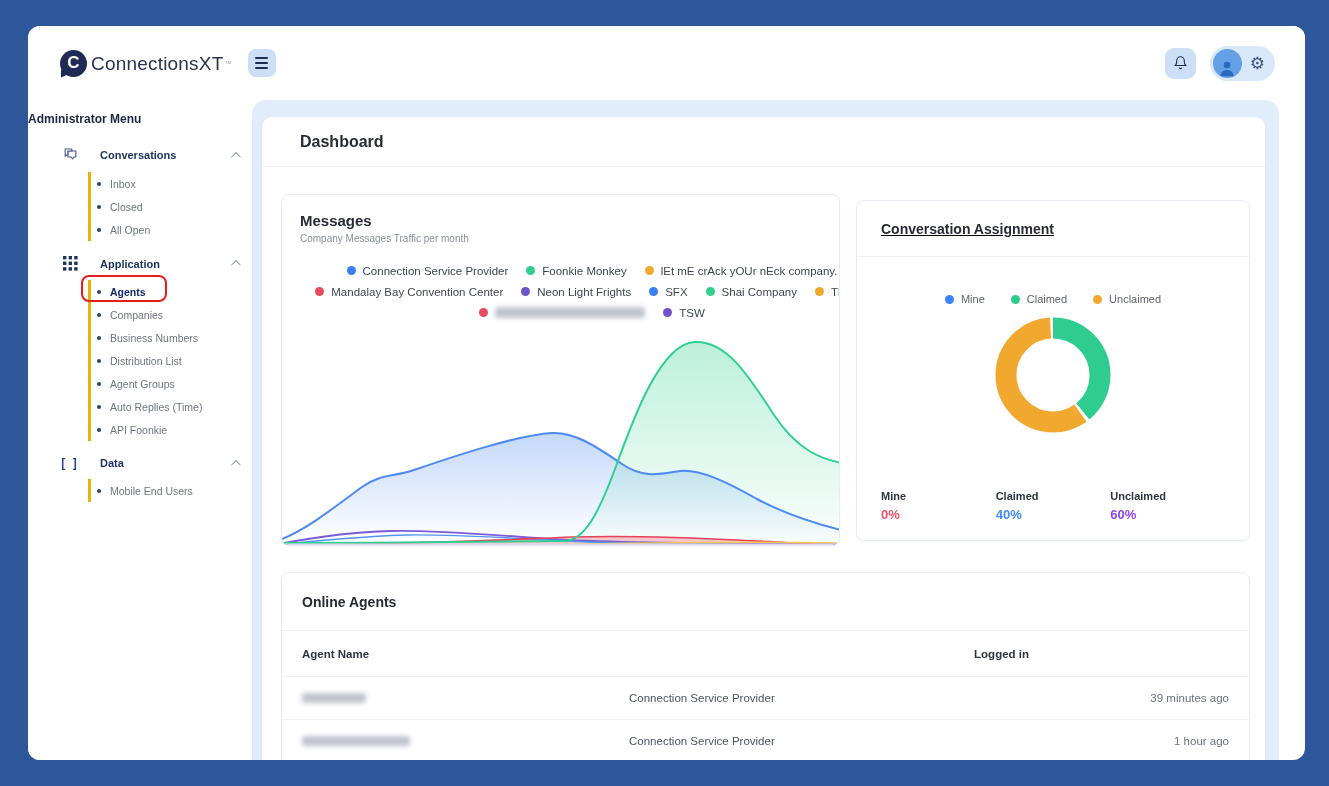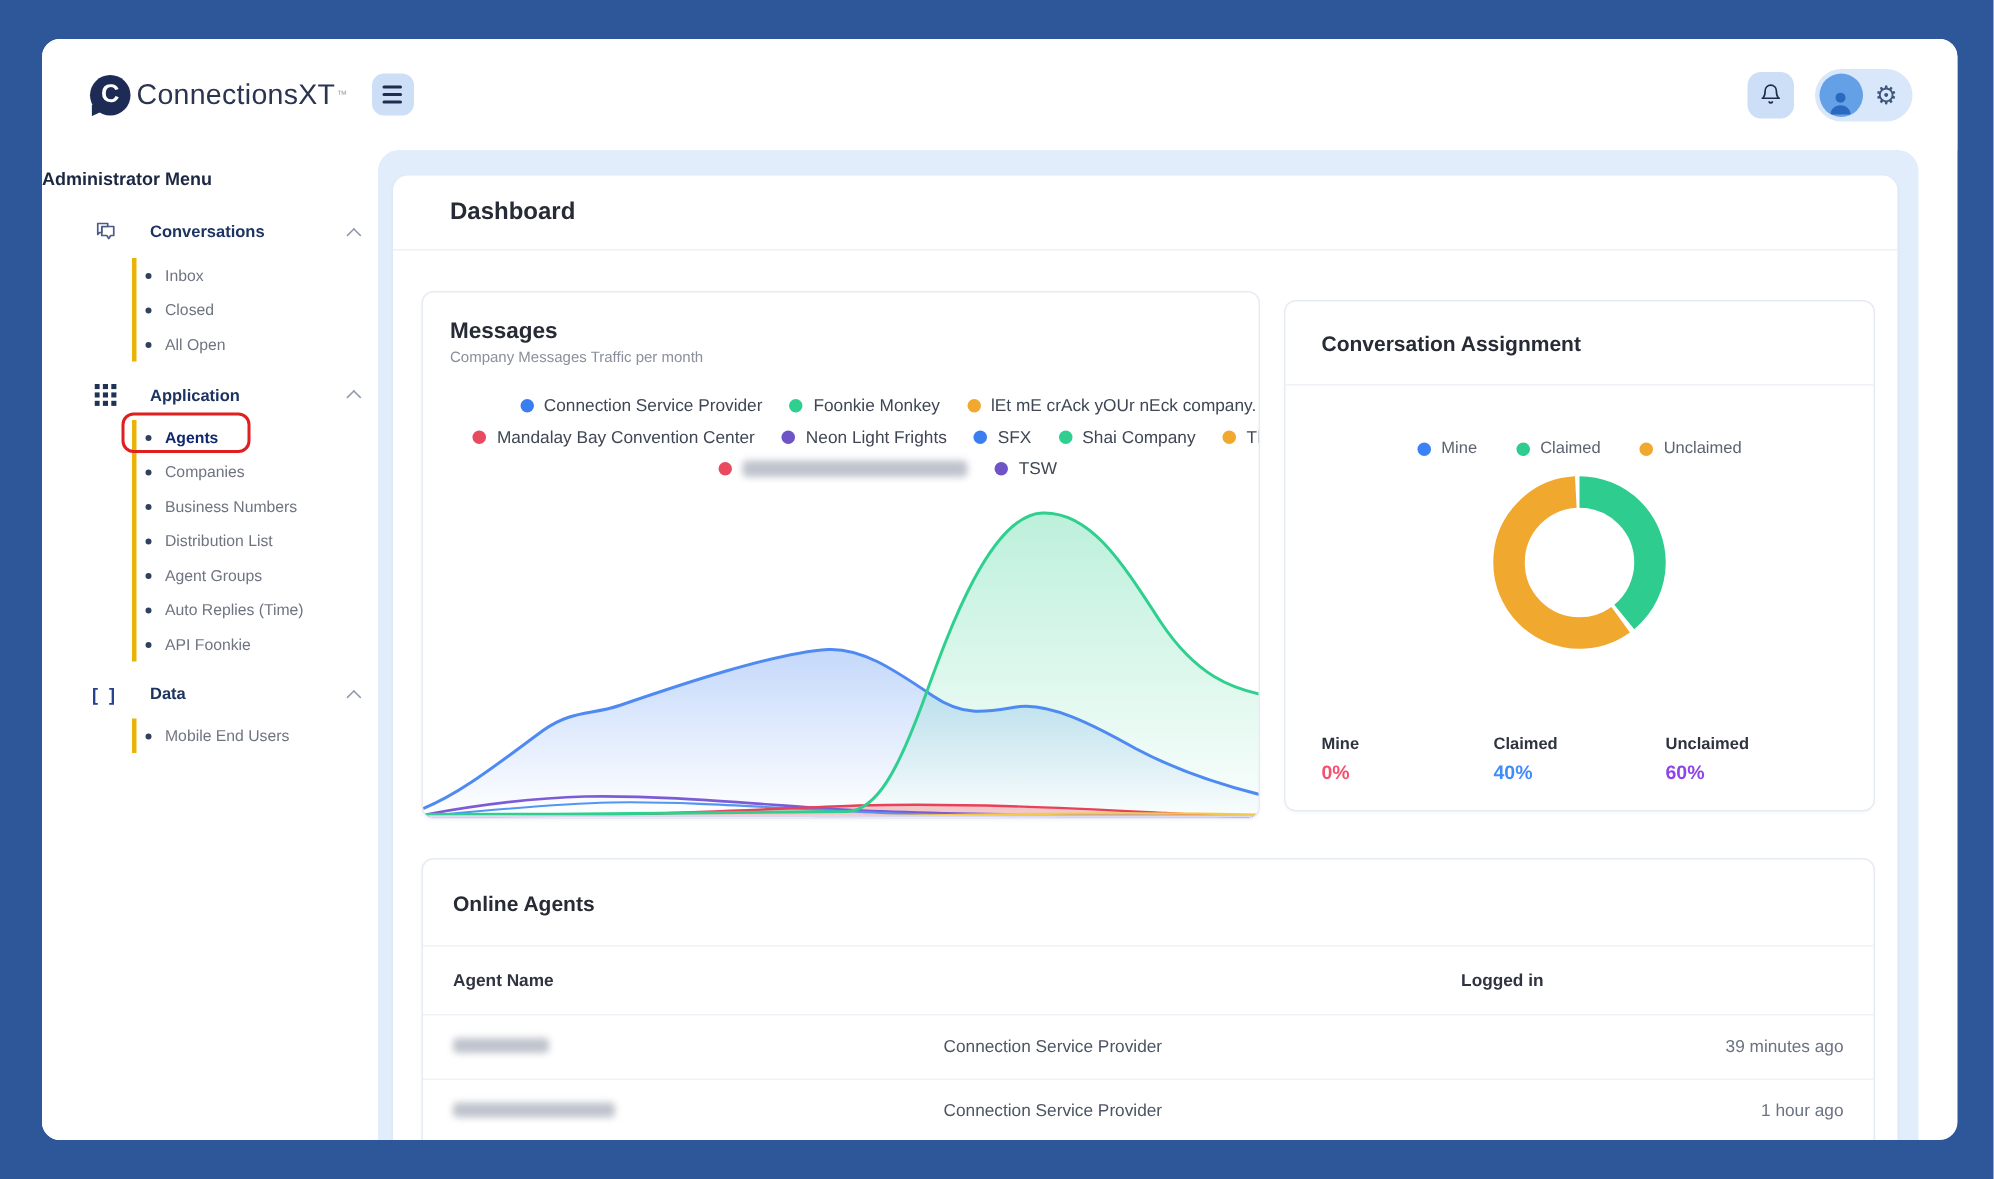--- a/index.html
+++ b/index.html
@@ -57,21 +57,21 @@
   .legend-wrap { overflow:hidden; margin-top:16px; }
   .legend-inner { width:620px; }
   .legend-row { display:flex; justify-content:center; align-items:center; gap:18px; white-space:nowrap; height:21px; }
   .legend-item { display:flex; align-items:center; gap:7px; font-size:11.5px; color:#3f4654; }
   .legend-dot { width:9px; height:9px; border-radius:50%; flex:none; }
   .redact { display:inline-block; background:#bfc3cc; border-radius:3px; filter:blur(2.5px); }
   .redact-legend { width:150px; height:11px; }
   .msg-chart { position:absolute; left:0; bottom:0; width:559px; height:218px; }
 
   
-  .conv-head { height:56px; display:flex; align-items:center; padding-left:24px; border-bottom:1px solid #eef1f5; }
+  .conv-head { height:56px; display:flex; align-items:center; padding-left:24px; border-bottom:1px solid #eef1f5;text-decoration:underline; }
   .conv-title { font-size:14px; font-weight:bold; color:#272b35; }
   .conv-legend { display:flex; justify-content:center; gap:26px; margin-top:36px; }
   .conv-legend .legend-item { font-size:11px; color:#5c6270; }
   .donut-wrap { display:flex; justify-content:center; margin-top:10px; }
   .conv-stats { position:absolute; left:24px; right:24px; bottom:18px; display:flex; }
   .stat { width:118px; }
   .stat-label { font-size:11px; font-weight:bold; color:#2f3440; }
   .stat-value { font-size:13px; font-weight:bold; margin-top:5px; }
 
   

